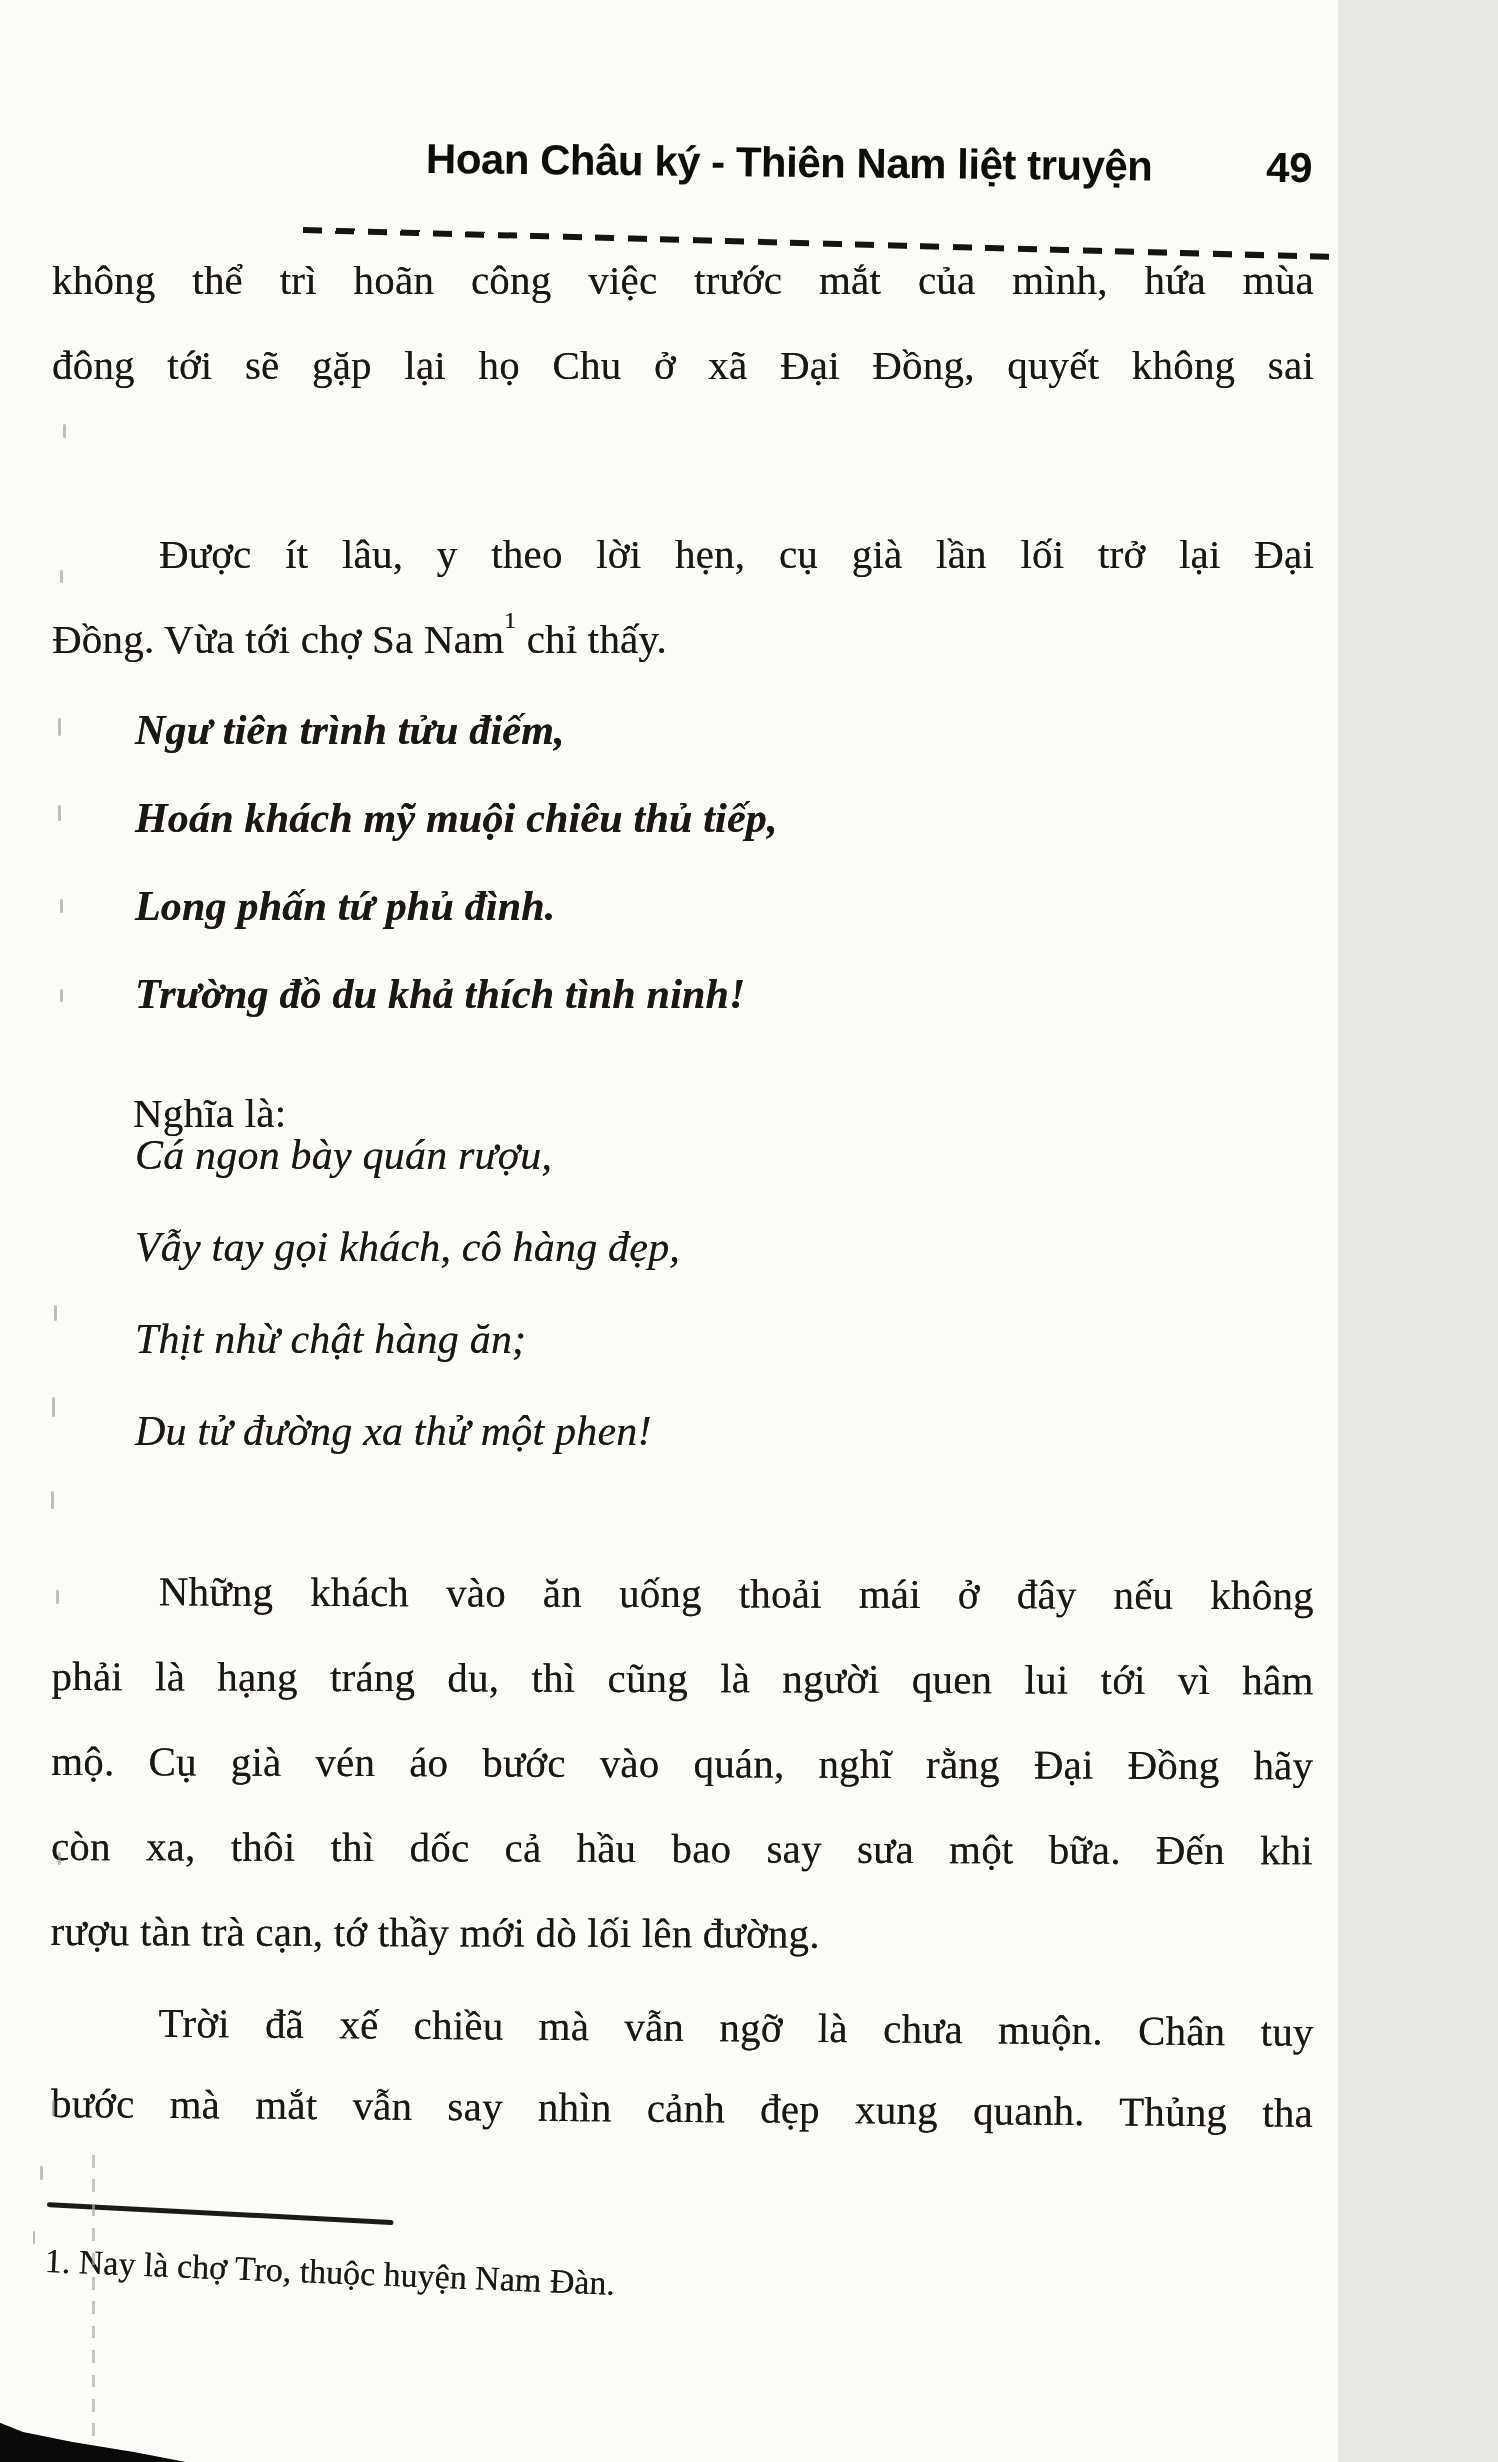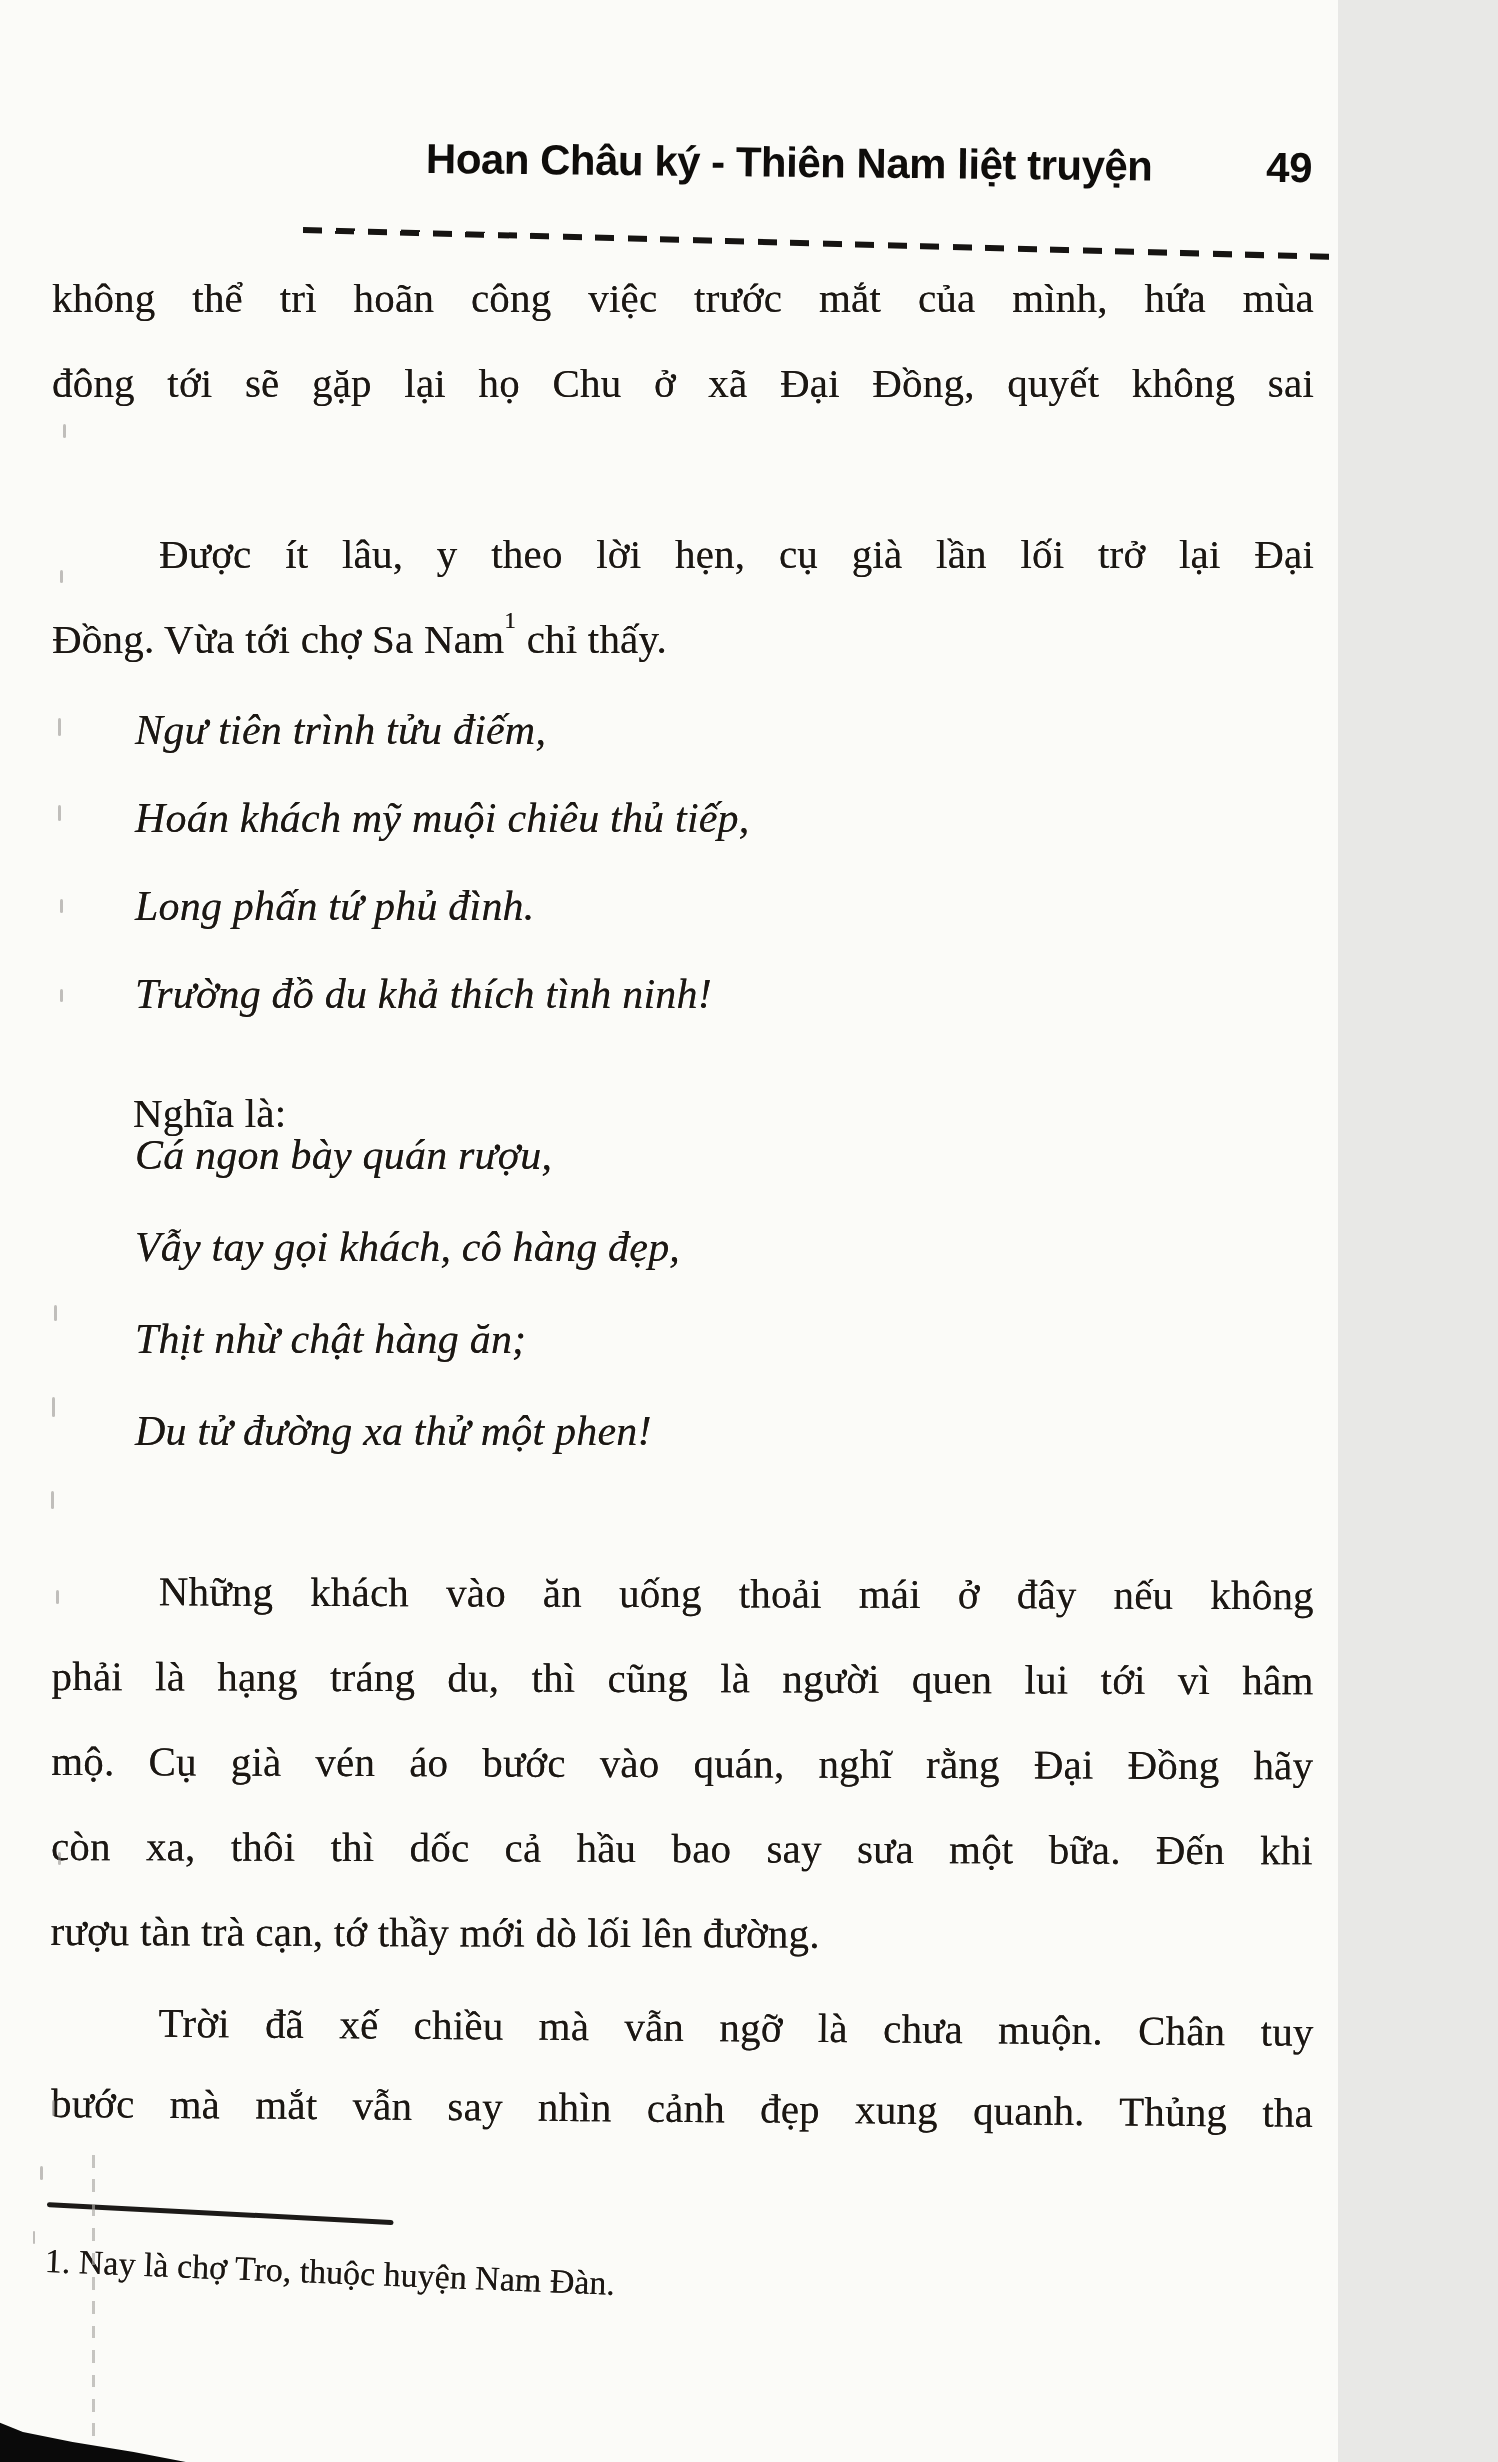--- a/index.html
+++ b/index.html
@@ -70,31 +70,31 @@
 <body>
 
 <div class="page">
 
   <div class="header">
     <span>Hoan Châu ký - Thiên Nam liệt truyện</span>
     <span>49</span>
   </div>
   <div class="dashes"></div>
 
-  <div class="para" style="top:256px;">
+  <div class="para" style="top:238px;">
     <div class="line j">không thể trì hoãn công việc trước mắt của mình, hứa mùa</div>
     <div class="line j">đông tới sẽ gặp lại họ Chu ở xã Đại Đồng, quyết không sai</div>
   </div>
 
   <div class="para" style="top:512px;">
     <div class="line j indent">Được ít lâu, y theo lời hẹn, cụ già lần lối trở lại Đại</div>
     <div class="line"><span>Đồng. Vừa tới chợ Sa Nam</span><sup>1</sup><span> chỉ thấy.</span></div>
   </div>
 
-  <div class="para verse" style="top:686px;">
+  <div class="para verse" style="top:686px;font-weight:bold;">
     <div class="line" style="line-height:88px;">Ngư tiên trình tửu điếm,</div>
     <div class="line" style="line-height:88px;">Hoán khách mỹ muội chiêu thủ tiếp,</div>
     <div class="line" style="line-height:88px;">Long phấn tứ phủ đình.</div>
     <div class="line" style="line-height:88px;">Trường đồ du khả thích tình ninh!</div>
   </div>
 
   <div class="para" style="top:1071px;">
     <div class="line" style="padding-left:81px;">Nghĩa là:</div>
   </div>
 

